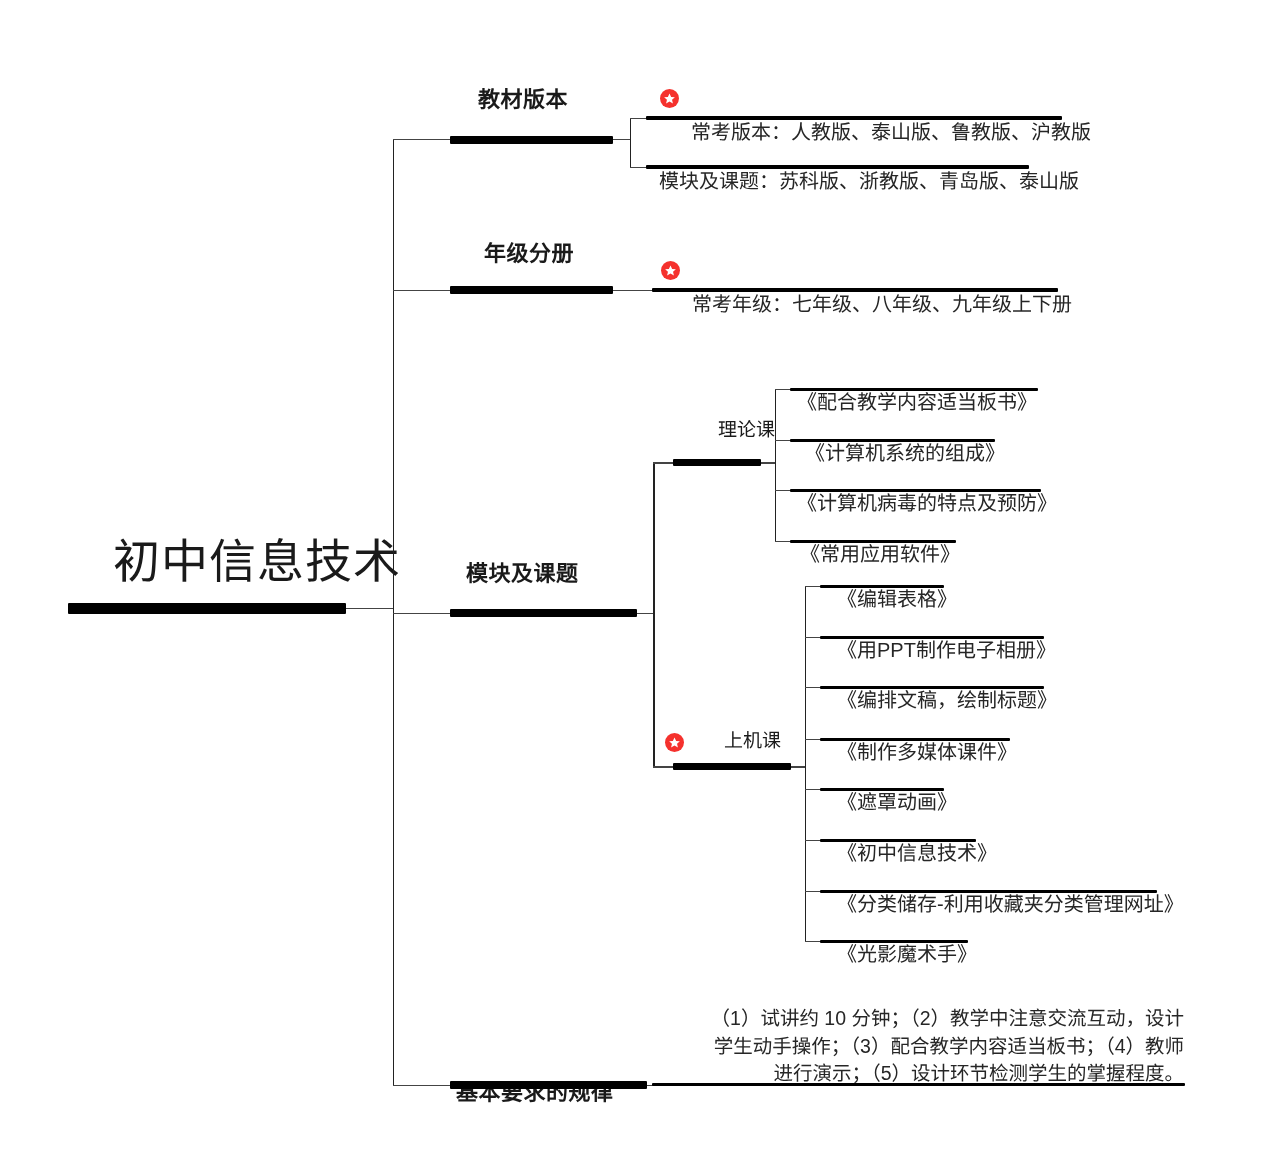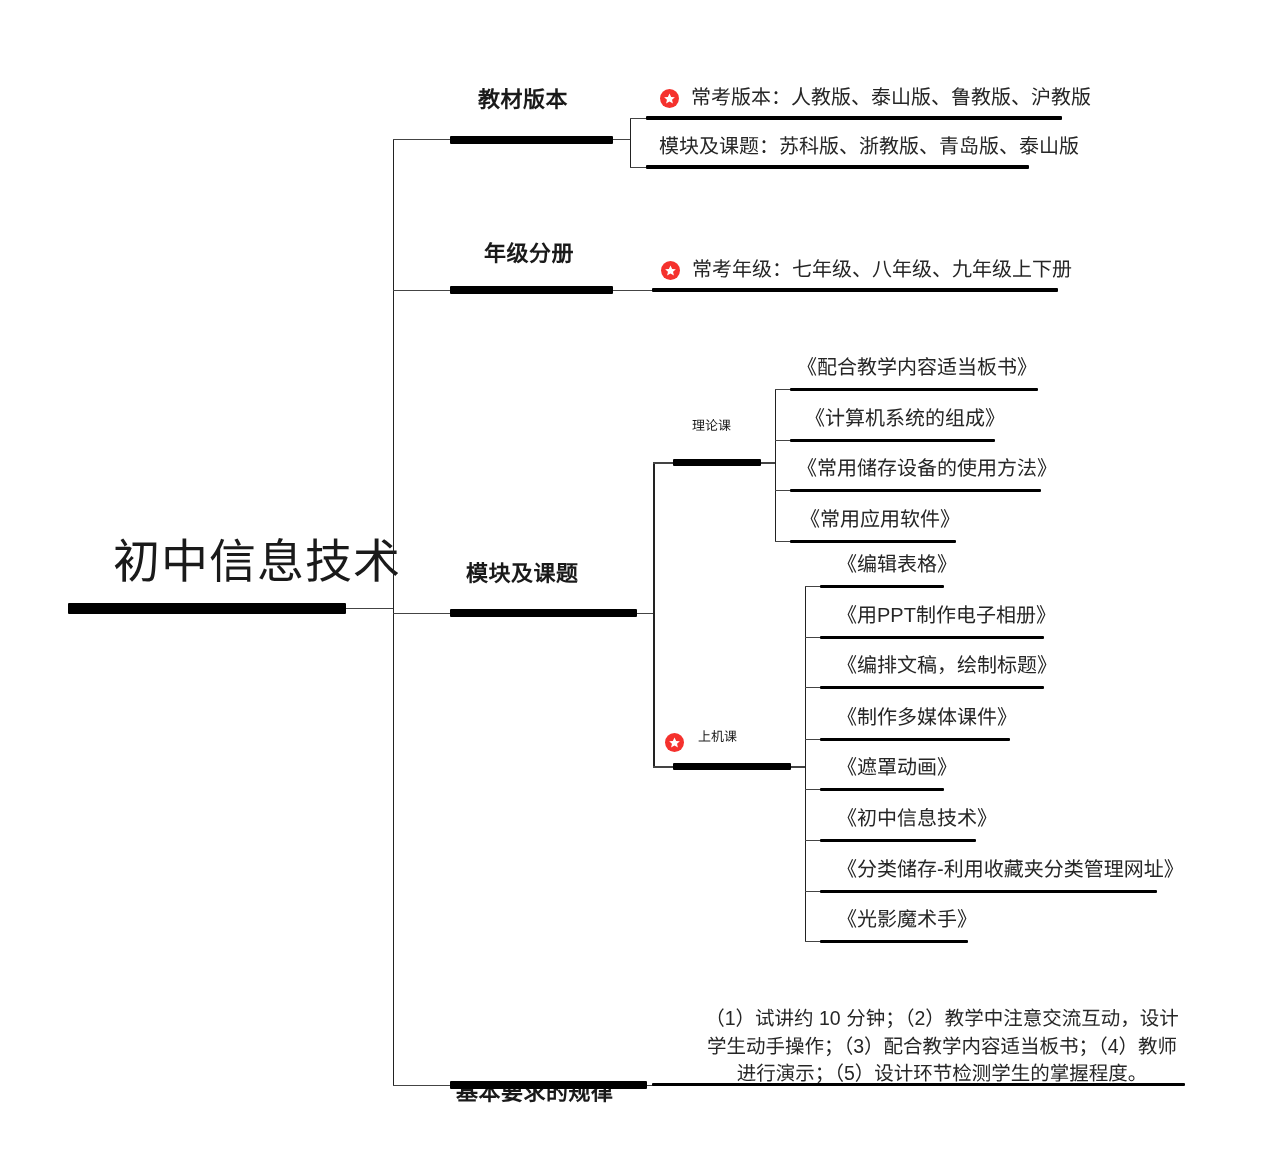--- a/index.html
+++ b/index.html
@@ -52,35 +52,37 @@
     font-size: 47px;
     font-weight: 400;
     letter-spacing: 1px;
   }
   .label.lvl1 {
     font-size: 22px;
     font-weight: 700;
     letter-spacing: 0.5px;
   }
   .label.lvl2 {
-    font-size: 13px;
+    font-size: 19px;
     font-weight: 400;
+    margin-left: 26px;
   }
   .label.leaf {
     font-size: 20px;
     font-weight: 400;
     color: #262626;
+    margin-top: 35px;
   }
   .label.leafwrap {
     position: absolute;
     white-space: normal;
     font-size: 19.5px;
     line-height: 1.42;
     color: #262626;
-    text-align: center;
+    text-align: right;
   }
 
   
   .star-badge {
     position: absolute;
     width: 19px;
     height: 19px;
     border-radius: 50%;
     background: #f5312d;
     display: flex;
@@ -150,21 +152,21 @@
 
   <div class="hline" style="left:775px; top:389px; width:15px;"></div>
   <div class="label leaf" style="left:797px; top:356px;">《配合教学内容适当板书》</div>
   <div class="bar leafthin" style="left:790px; top:388px; width:248px;"></div>
 
   <div class="hline" style="left:775px; top:440px; width:15px;"></div>
   <div class="label leaf" style="left:805px; top:407px;">《计算机系统的组成》</div>
   <div class="bar leafthin" style="left:790px; top:439px; width:205px;"></div>
 
   <div class="hline" style="left:775px; top:490px; width:15px;"></div>
-  <div class="label leaf" style="left:797px; top:457px;">《常用储存设备的使用方法》</div>
+  <div class="label leaf" style="left:797px; top:457px;">《计算机病毒的特点及预防》</div>
   <div class="bar leafthin" style="left:790px; top:489px; width:251px;"></div>
 
   <div class="hline" style="left:775px; top:541px; width:15px;"></div>
   <div class="label leaf" style="left:800px; top:508px;">《常用应用软件》</div>
   <div class="bar leafthin" style="left:790px; top:540px; width:166px;"></div>
 
   <div class="hline" style="left:653px; top:766px; width:20px; border-top-width:2px;"></div>
   <div class="star-badge" style="left:665px; top:733px;">
     <svg width="13" height="13" viewBox="0 0 24 24" aria-hidden="true">
       <polygon points="12,2.6 15.0,9.0 21.9,9.6 16.7,14.2 18.3,21.0 12,17.4 5.7,21.0 7.3,14.2 2.1,9.6 9.0,9.0" fill="#ffffff"></polygon>

